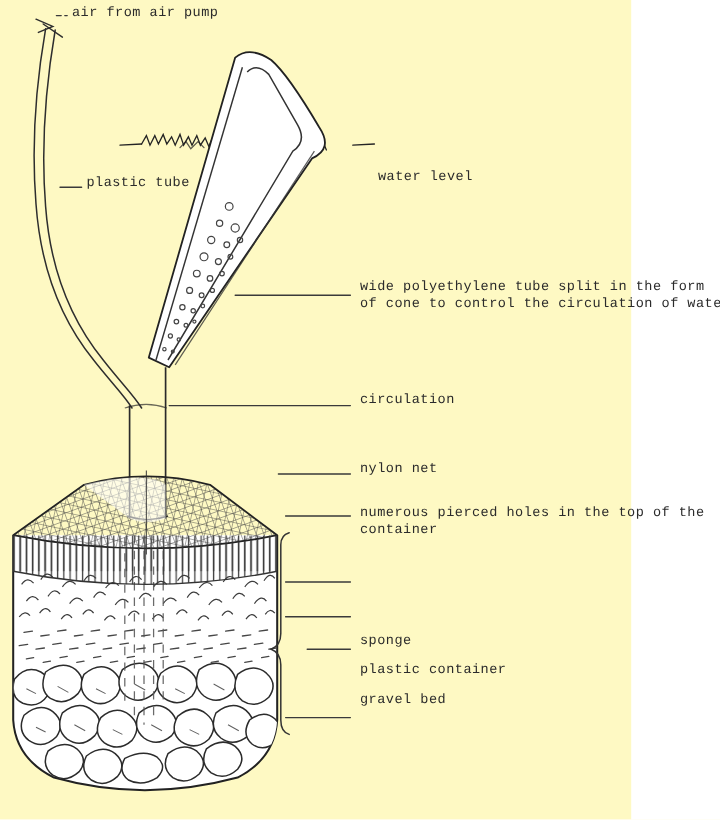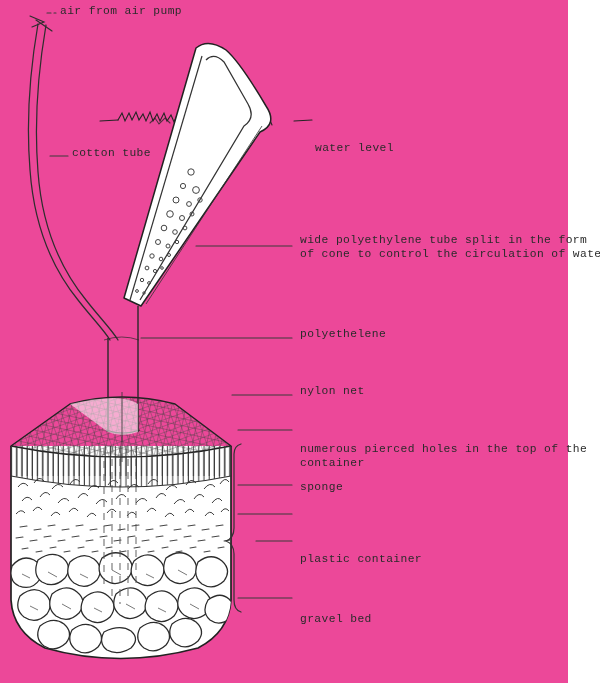--- a/index.html
+++ b/index.html
@@ -1,18 +1,18 @@
 <!DOCTYPE html>
 <html><head>
 <meta charset="utf-8">
 <style>
   html,body{margin:0;padding:0;background:#ffffff;}
   body{width:600px;height:683px;overflow:hidden;
        font-family:"Liberation Mono","DejaVu Sans Mono",monospace;}
-  #root{position:relative;width:568px;height:683px;background:#ec4899;}
+  #root{position:relative;width:526px;height:683px;background:#fef9c3;}
   svg#fig{position:absolute;left:0;top:0;width:600px;height:683px;}
   .lbl{position:absolute;color:#2b2b2b;font-size:11.3px;line-height:14px;
        white-space:pre;letter-spacing:.4px;font-family:"Liberation Mono","DejaVu Sans Mono",monospace;}
 </style>
 </head>
 <body>
 
 <div id="root">
 
   <svg id="fig" viewBox="0 0 600 683">
@@ -200,24 +200,24 @@
         <line x1="238" y1="430" x2="292" y2="430"></line>
         <line x1="238" y1="485" x2="292" y2="485"></line>
         <line x1="238" y1="514" x2="292" y2="514"></line>
         <line x1="256" y1="541" x2="292" y2="541"></line>
         <line x1="238" y1="598" x2="292" y2="598"></line>
       </g>
   </svg>
 
   <div class="lbl" style="left:60px;top:4px;">air from air pump</div>
   <div class="lbl" style="left:315px;top:113px;margin-top:28px;">water level</div>
-  <div class="lbl" style="left:72px;top:146px;">cotton tube</div>
+  <div class="lbl" style="left:72px;top:146px;">plastic tube</div>
   <div class="lbl" style="left:300px;top:233px;">wide polyethylene tube split in the form
 of cone to control the circulation of water</div>
-  <div class="lbl" style="left:300px;top:327px;">polyethelene</div>
+  <div class="lbl" style="left:300px;top:327px;">circulation</div>
   <div class="lbl" style="left:300px;top:384px;text-align:right;">nylon net</div>
-  <div class="lbl" style="left:300px;top:442px;">numerous pierced holes in the top of the
+  <div class="lbl" style="left:300px;top:421px;">numerous pierced holes in the top of the
 container</div>
-  <div class="lbl" style="left:300px;top:480px;">sponge</div>
+  <div class="lbl" style="left:300px;top:528px;">sponge</div>
   <div class="lbl" style="left:300px;top:552px;text-align:center;">plastic container</div>
-  <div class="lbl" style="left:300px;top:612px;">gravel bed</div>
+  <div class="lbl" style="left:300px;top:577px;">gravel bed</div>
 
 </div>
 
 </body></html>

